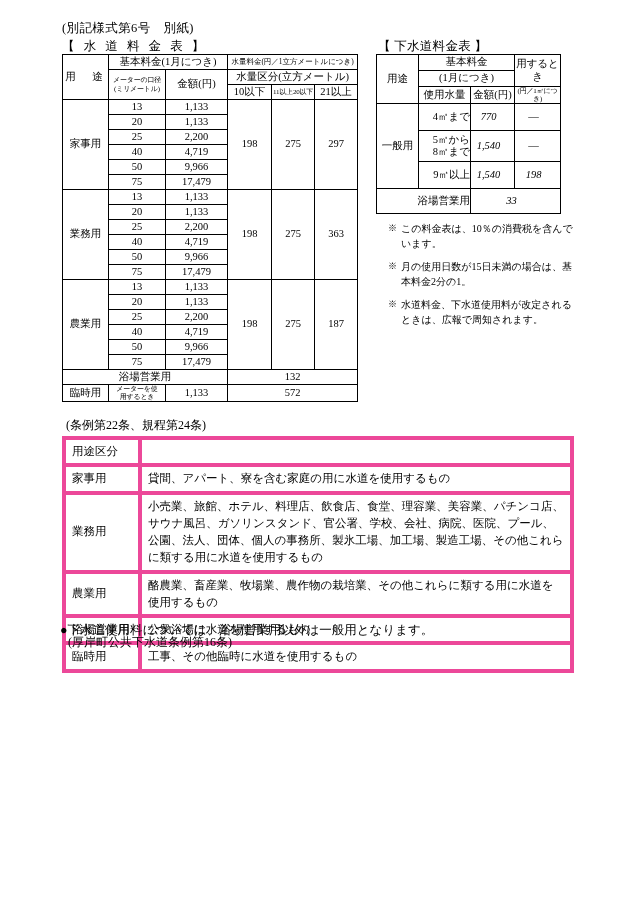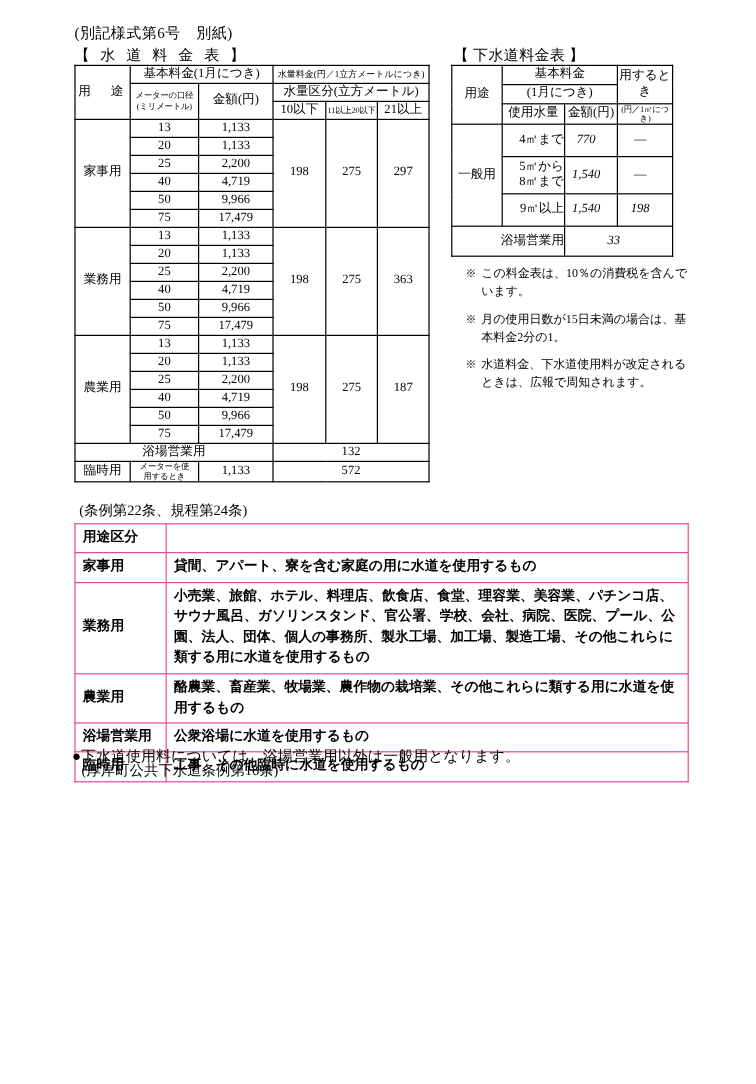--- a/index.html
+++ b/index.html
@@ -128,26 +128,25 @@
   #usage-table {
     position: absolute;
     left: 62px;
     top: 436px;
     width: 512px;
     border-collapse: collapse;
     table-layout: fixed;
     font-size: 11.5px;
   }
   #usage-table td {
-    border: 1px solid #ec4899;
+    border: 4px solid #ec4899;
     padding: 3px 6px;
     vertical-align: middle;
     line-height: 1.5;
     text-align: left;
-    font-weight: bold;
   }
   #usage-table td.cat { width: 76px; text-align: left; }
   #footer-line {
     position: absolute;
     left: 60px;
     top: 622px;
     font-size: 12.5px;
   }
   #footer-sub {
     position: absolute;

